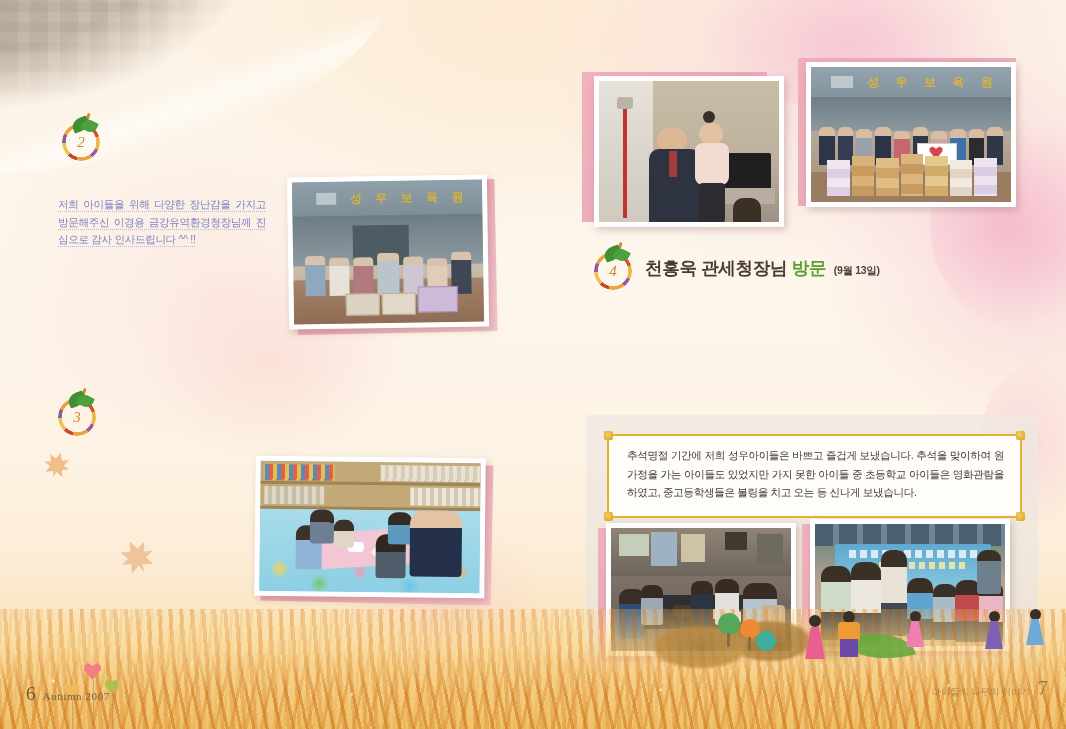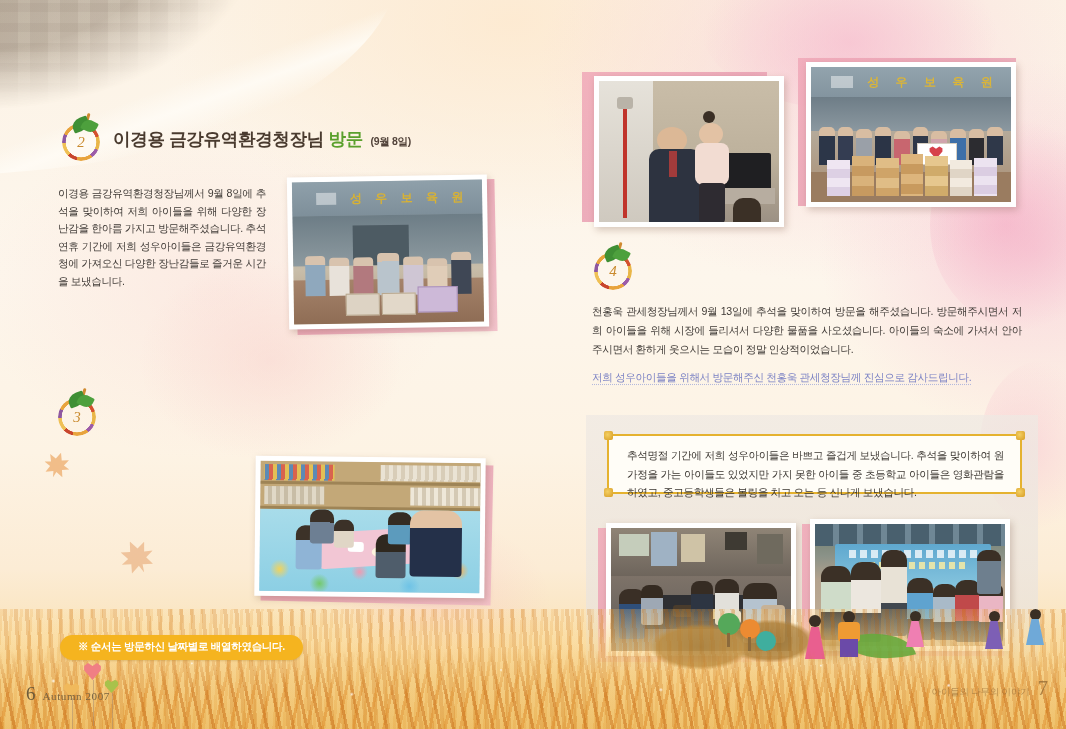--- a/index.html
+++ b/index.html
@@ -164,21 +164,21 @@
   }
 
   
   .right-panel {
     position: absolute; left: 586px; top: 415px; width: 452px; height: 255px;
     background: linear-gradient(180deg, #efe9e3 0%, #e9e2da 100%);
     opacity: .75;
   }
 
   .note-box {
-    position: absolute; left: 607px; top: 434px; width: 415px; height: 60px;
+    position: absolute; left: 607px; top: 434px; width: 415px; height: 84px;
     background: #fffdf7;
     border: 2px solid #e5b22f;
     border-radius: 3px;
   }
   .note-box::before, .note-box::after {
     content: ""; position: absolute; width: 9px; height: 9px;
     background: radial-gradient(circle at 40% 40%, #f4cf63, #d79c22);
     border-radius: 2px;
   }
   .note-box::before { left: -5px; top: -5px; }
@@ -249,30 +249,25 @@
   <div class="right-panel"></div>
 
   <div class="sec-header" style="left:60px;top:117px;">
     <div class="badge">
       <div class="stem"></div>
       <div class="ring"></div>
       <div class="leaf-a"></div>
       <div class="leaf-b"></div>
       <div class="num">2</div>
     </div>
-    <div class="sec-title">
-      <span>이경용 금강유역환경청장님</span>
-      <span class="hl">방문</span>
-      <span class="sec-date">(9월 8일)</span>
-    </div>
   </div>
 
   <div class="body-text" style="left:58px;top:185px;width:208px;">
-    <p>이경용 금강유역환경청장님께서 9월 8일에 추석을 맞이하여 저희 아이들을 위해 다양한 장난감을 한아름 가지고 방문해주셨습니다. 추석연휴 기간에 저희 성우아이들은 금강유역환경청에 가져오신 다양한 장난감들로 즐거운 시간을 보냈습니다.</p>
     <div class="gap"></div>
+    <p class="thanks">저희 아이들을 위해 다양한 장난감을 가지고 방문해주신 이경용 금강유역환경청장님께 진심으로 감사 인사드립니다 ^^ !!</p>
   </div>
 
   <div class="pink-shadow" style="left:296px;top:181px;width:200px;height:152px;transform:rotate(-1.2deg);"></div>
   <div class="photo-frame tilt" style="left:288px;top:176px;width:200px;height:152px;">
     <div class="photo-inner" style="background:linear-gradient(180deg,#9aa7ae 0%,#8e9ca4 30%,#b5aea2 46%,#c8bda9 62%,#b09a80 100%);">
 
       <div style="position:absolute;left:0;right:0;top:0;height:34px;background:linear-gradient(180deg,#8fa0aa,#7e8f9a);"></div>
       <div style="position:absolute;left:24px;top:7px;right:12px;height:20px;display:flex;gap:7px;align-items:center;">
         <div style="width:20px;height:12px;background:rgba(255,255,255,.45);"></div>
         <div style="flex:1;display:flex;justify-content:space-around;">
@@ -349,27 +344,27 @@
   </div>
 
   <div class="sec-header" style="left:592px;top:246px;">
     <div class="badge">
       <div class="stem"></div>
       <div class="ring"></div>
       <div class="leaf-a"></div>
       <div class="leaf-b"></div>
       <div class="num">4</div>
     </div>
-  </div>
-
-  <div class="body-text" style="left:592px;top:302px;width:430px;line-height:19px;">
-    <p>천홍욱 관세청장님께서 9월 13일에 추석을 맞이하여 방문을 해주셨습니다. 방문해주시면서 저희 아이들을 위해  시장에 들리셔서 다양한 물품을 사오셨습니다. 아이들의 숙소에 가셔서 안아주시면서 환하게 웃으시는 모습이 정말 인상적이었습니다.</p>
-    <div class="gap" style="height:9px;"></div>
-    <p class="thanks">저희 성우아이들을 위해서 방문해주신 천홍욱 관세청장님께 진심으로 감사드립니다.</p>
-  </div>
+    <div class="sec-title">
+      <span>천홍욱 관세청장님</span>
+      <span class="hl">방문</span>
+      <span class="sec-date">(9월 13일)</span>
+    </div>
+  </div>
+
 
   <div class="pink-shadow" style="left:582px;top:72px;width:185px;height:150px;"></div>
   <div class="photo-frame" style="left:594px;top:76px;width:190px;height:151px;">
     <div class="photo-inner" style="background:linear-gradient(180deg,#c9bda8 0%,#bdb19c 55%,#9c9184 100%);">
       <div style="position:absolute;left:0;top:0;width:54px;height:100%;background:linear-gradient(180deg,#e6e2da,#cfc9bf);"></div>
       <div style="position:absolute;left:24px;top:22px;width:4px;height:115px;background:#c0342b;"></div>
       <div style="position:absolute;left:18px;top:16px;width:16px;height:12px;background:#b9b3a8;border-radius:3px;"></div>
       <div style="position:absolute;right:8px;top:72px;width:66px;height:40px;background:#1f1f22;border-radius:2px;"></div>
       <div style="position:absolute;right:4px;bottom:18px;width:76px;height:16px;background:#b7ada0;"></div>
 
@@ -522,21 +517,20 @@
   </div>
   <div class="balloon" style="left:83px;top:662px;width:19px;height:18px;">
     <div class="heart" style="background:#f07f84;"></div>
     <div class="string"></div>
   </div>
   <div class="balloon" style="left:104px;top:679px;width:15px;height:14px;">
     <div class="heart" style="background:#a8c24b;"></div>
     <div class="string"></div>
   </div>
 
-  <div class="order-note">※ 순서는 방문하신 날짜별로 배열하였습니다.</div>
 
   <div class="page-num-left">
     <span class="n">6</span>
     <span class="lbl">Autumn 2007</span>
   </div>
 
   <div class="page-num-right">
     <span class="lbl">아이들의 나무의 이야기</span>
     <span class="n">7</span>
   </div>

